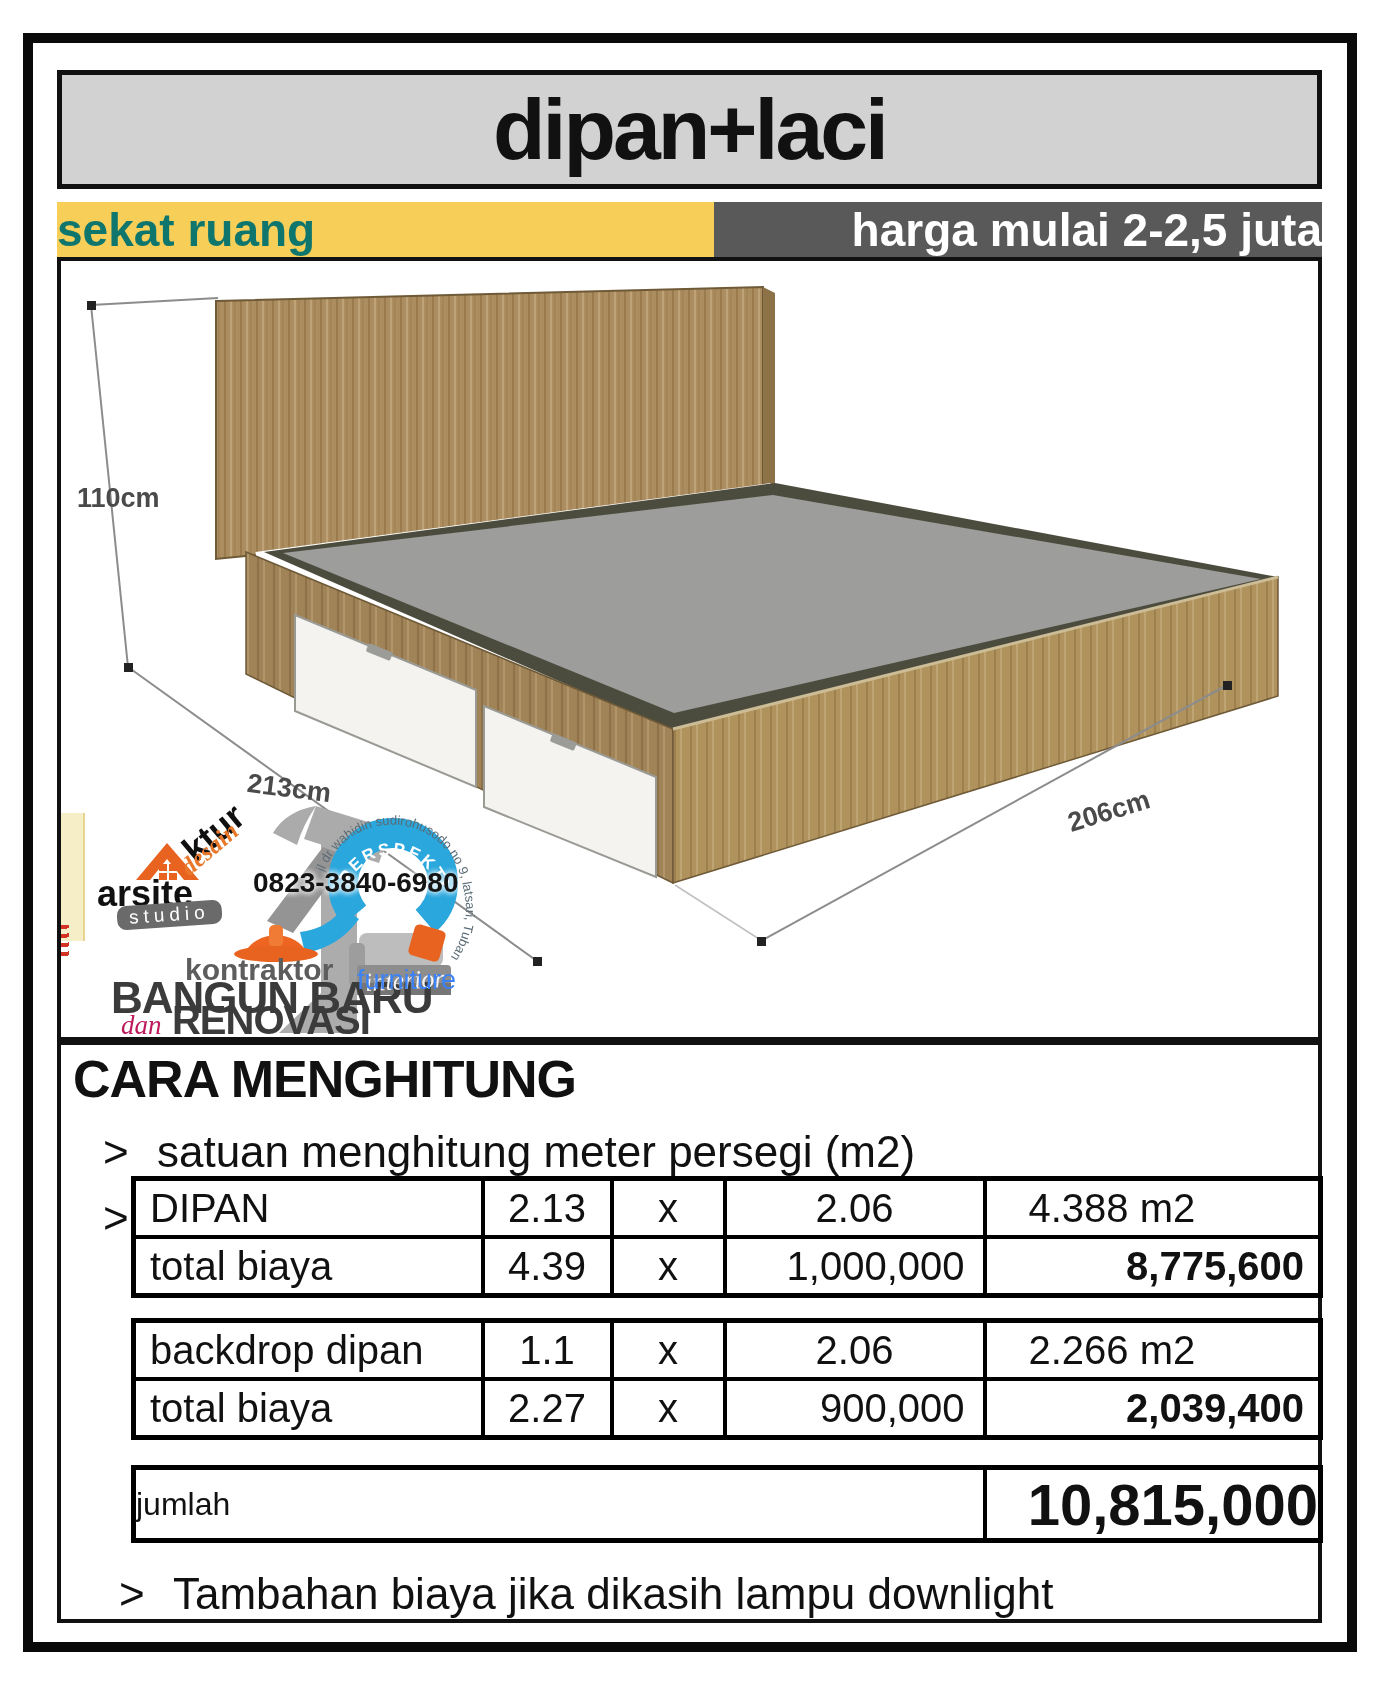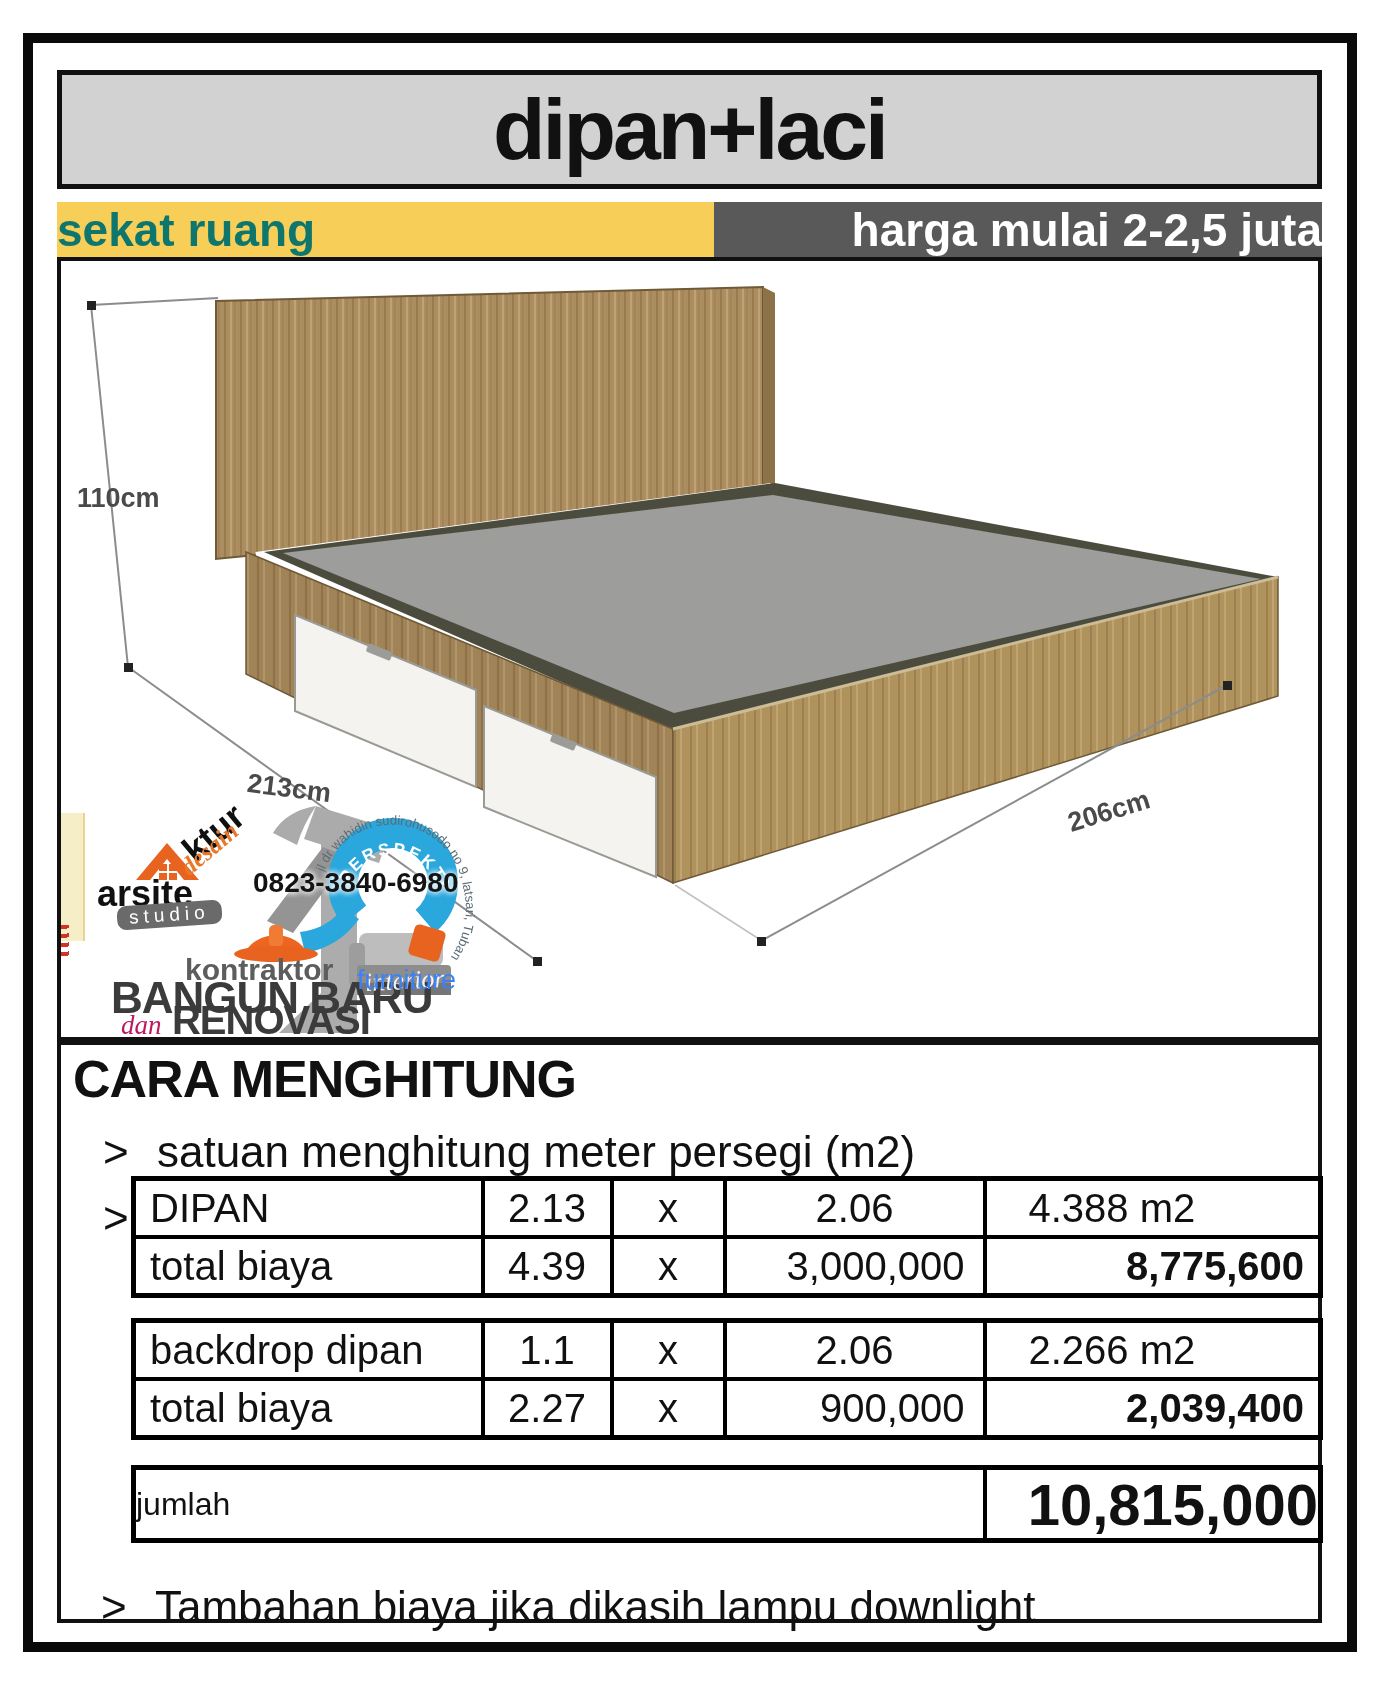--- a/index.html
+++ b/index.html
@@ -201,21 +201,21 @@
         <td class="al">DIPAN</td>
         <td class="ac">2.13</td>
         <td class="ac">x</td>
         <td class="ac">2.06</td>
         <td class="res-l">4.388 m2</td>
       </tr>
       <tr>
         <td class="al">total biaya</td>
         <td class="ac">4.39</td>
         <td class="ac">x</td>
-        <td class="ar">3,000,000</td>
+        <td class="ar">1,000,000</td>
         <td class="res-r">8,775,600</td>
       </tr>
     </tbody>
   </table>
 
   <table class="calc-table" style="left:70px;top:273px;width:1187px;">
     <colgroup>
         <col style="width:349px">
         <col style="width:129px">
         <col style="width:113px">
@@ -246,17 +246,17 @@
         <col style="width:336px">
       </colgroup>
     <tbody>
       <tr>
         <td class="total-label">jumlah</td>
         <td class="total-value">10,815,000</td>
       </tr>
     </tbody>
   </table>
 
-  <div class="abs note-line" style="left:40px;top:524px;margin-top:13px;">
+  <div class="abs note-line" style="left:58px;top:524px;">
     <span class="bullet">&gt;</span>
     <span style="margin-left:16px;">Tambahan biaya jika dikasih lampu downlight</span>
   </div>
 </div>
 
 </body></html>

